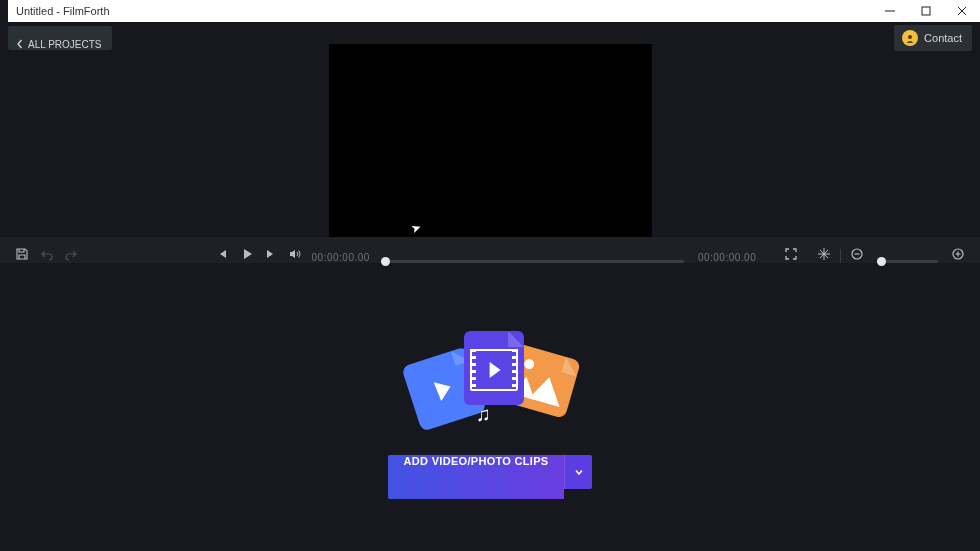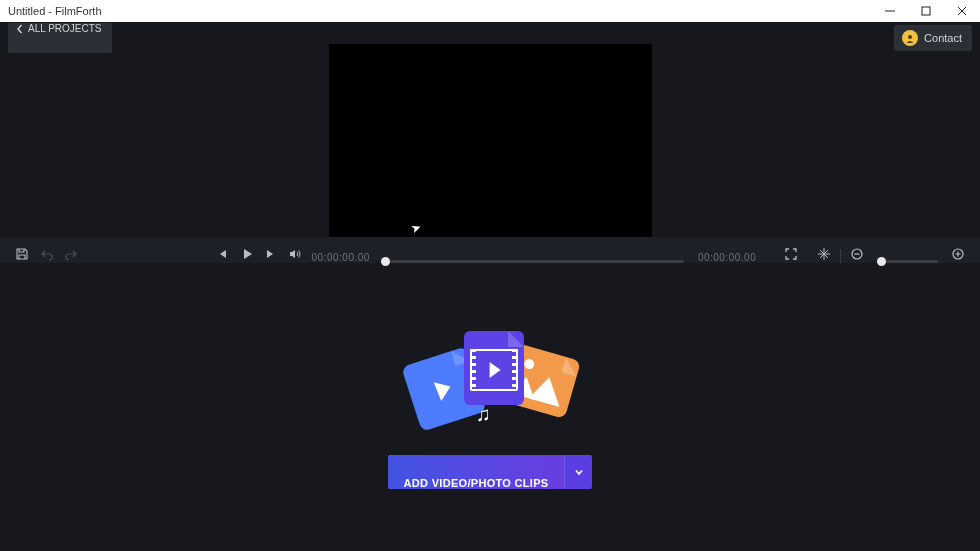--- a/index.html
+++ b/index.html
@@ -1,26 +1,26 @@
 <!DOCTYPE html>
 <html><head>
 <meta charset="utf-8">
 <style>
   * { box-sizing: border-box; margin: 0; padding: 0; }
   html, body { width: 980px; height: 551px; overflow: hidden; font-family: "Segoe UI", Arial, sans-serif; }
   body { background: #16181d; color: #d5d5d5; display: flex; flex-direction: column; }
 
   
-  .titlebar { height: 22px; background: #fff; color: #333; display: flex; align-items: center; font-size: 11px; padding-left: 8px; }
+  .titlebar { height: 22px; background: #fff; color: #333; display: flex; align-items: center; font-size: 11px; padding-left: 8px; margin-left: 8px; }
   .title-spacer { flex: 1; }
   .win-btn { width: 36px; height: 22px; display: flex; align-items: center; justify-content: center; color: #222; }
 
   
   .header { height: 32px; background: #16181d; display: flex; align-items: center; padding: 0 8px; gap: 8px; }
-  .all-projects { background: #2b2f36; height: 30px; padding: 0 10px 0 6px; display: flex; align-items: flex-start; font-size: 10px; color: #d5d5d5; border-radius: 2px; }
+  .all-projects { background: #2b2f36; height: 24px; padding: 0 10px 0 6px; display: flex; align-items: flex-end; font-size: 10px; color: #d5d5d5; border-radius: 2px; }
   .all-projects svg { margin-right: 2px; }
   .header-spacer { flex: 1; }
   .contact { background: #2b2f36; height: 26px; padding: 0 10px 0 8px; display: flex; align-items: center; font-size: 11px; color: #d5d5d5; border-radius: 2px; }
   .contact-badge { width: 16px; height: 16px; border-radius: 50%; background: #f0c040; margin-right: 6px; display: flex; align-items: center; justify-content: center; }
 
   
   .preview-zone { position: relative; height: 183px; background: #16181d; }
   .preview-canvas { position: absolute; left: 329px; top: -10px; width: 323px; height: 193px; background: #000; }
   .cursor-glyph { position: absolute; left: 411px; top: 167px; color: #fff; font-size: 12px; transform: rotate(-20deg); pointer-events: none; }
 
@@ -54,21 +54,21 @@
 
   .orange-card { position: absolute; left: 108px; top: 18px; width: 66px; height: 60px; background: #f2994a; border-radius: 8px; transform: rotate(16deg); z-index:2; }
   .orange-card::before { content:""; position:absolute; top:0; right:0; width:16px; height:16px; background:#f6b377; clip-path: polygon(0 0,100% 100%,0 100%); border-top-right-radius:7px; }
   .oc-sun { position:absolute; left:12px; top:12px; width:10px; height:10px; border-radius:50%; background:#fff; }
   .oc-m1  { position:absolute; left:8px;  bottom:10px; width:0; height:0; border-left:10px solid transparent; border-right:14px solid transparent; border-bottom:20px solid #fff; }
   .oc-m2  { position:absolute; left:26px; bottom:10px; width:0; height:0; border-left:14px solid transparent; border-right:18px solid transparent; border-bottom:26px solid #fff; }
 
   .note { position:absolute; left:76px; top:70px; color:#fff; z-index:4; font-size:20px; }
 
   .add-btn { display: flex; }
-  .add-main { background: linear-gradient(90deg, #4253e4, #6a3de0); color: #fff; font-size: 11px; font-weight: 600; letter-spacing: .3px; height: 34px; padding: 0 16px; display:flex; align-items:flex-end; border-radius: 2px 0 0 2px; }
+  .add-main { background: linear-gradient(90deg, #4253e4, #6a3de0); color: #fff; font-size: 11px; font-weight: 600; letter-spacing: .3px; height: 44px; padding: 0 16px; display:flex; align-items:flex-start; border-radius: 2px 0 0 2px; }
   .add-chev { background: #5a3ee2; width: 28px; height: 34px; display:flex; align-items:center; justify-content:center; border-left: 1px solid rgba(255,255,255,.15); border-radius: 0 2px 2px 0; }
   .add-chev svg { color: #fff; }
 </style>
 </head>
 <body>
 
 <div class="titlebar">
   <span>Untitled - FilmForth</span>
   <div class="title-spacer"></div>
   <div class="win-btn">

